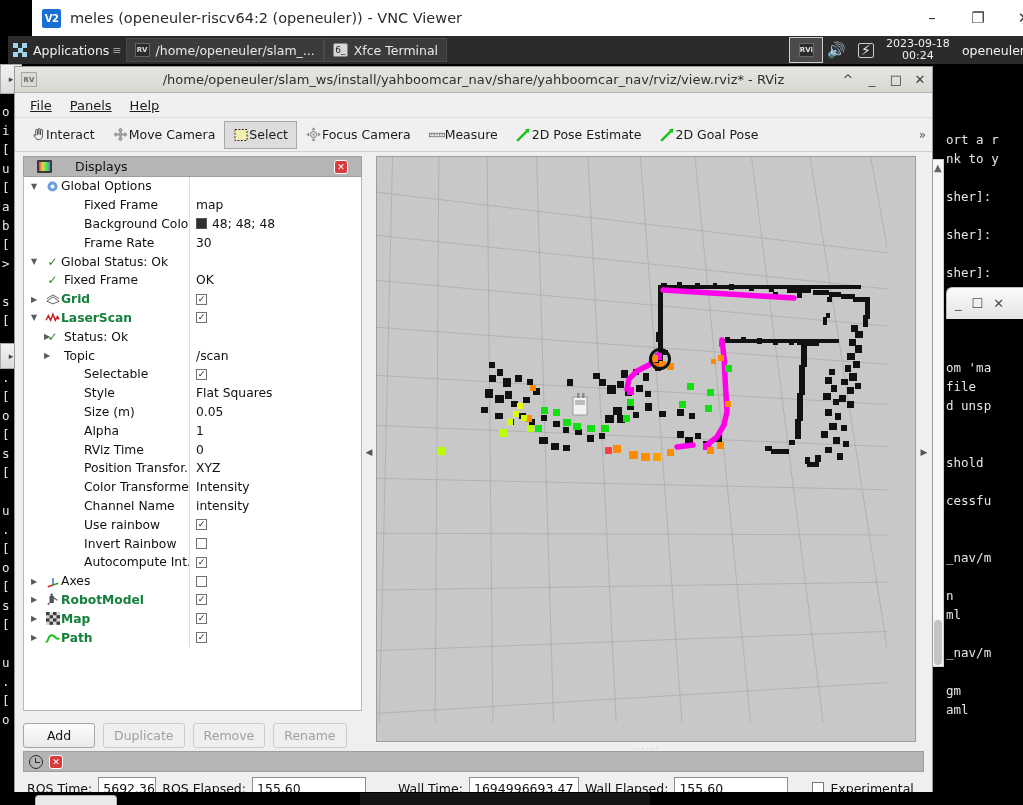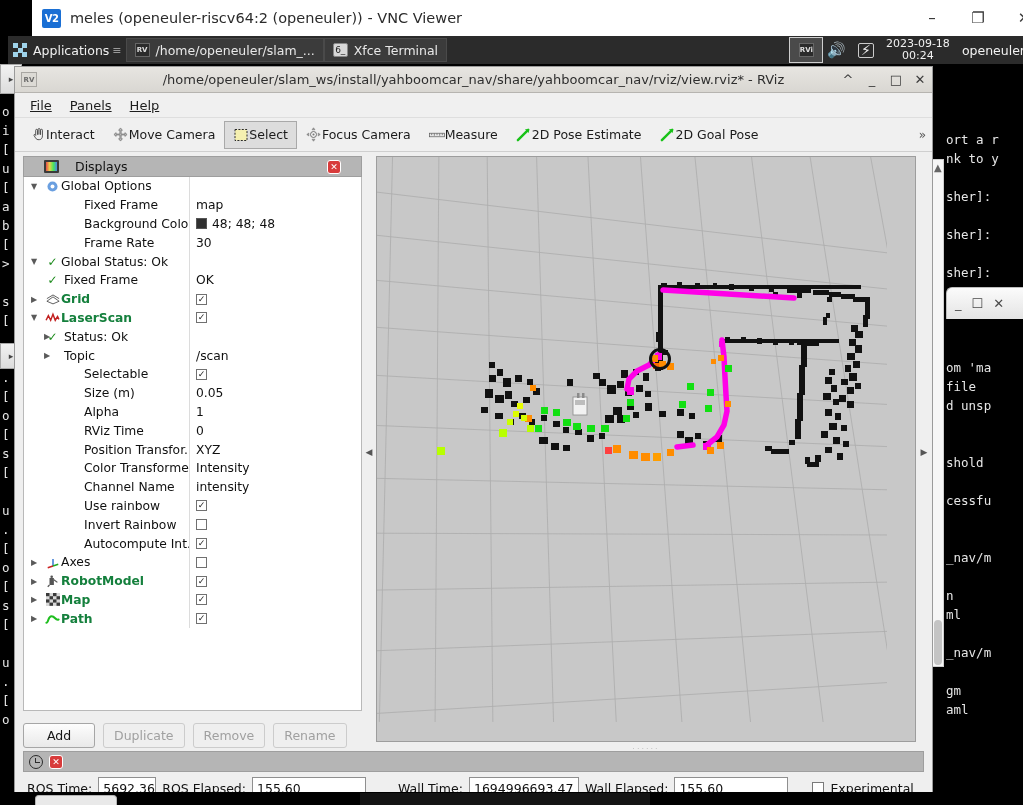--- a/index.html
+++ b/index.html
@@ -167,21 +167,21 @@
 
   .body { flex: 1; display: flex; min-height: 0; background: #efefef; }
 
   
   .displays {
     width: 347px; display: flex; flex-direction: column;
     padding: 4px 0 0 8px;
   }
   .panel-head {
     height: 21px; background: #b5b5b5; display: flex; align-items: center;
-    gap: 16px; padding: 0 20px; border: 1px solid #9e9e9e;
+    gap: 23px; padding: 0 13px; border: 1px solid #9e9e9e;
   }
   .panel-head .title { font-size: 12.5px; color: #111; flex: 1; }
   .ph-close {
     width: 14px; height: 14px; border-radius: 3px; background: #d83b3b;
     border: 1px solid #fff; color: #fff; font-size: 9px;
     display: flex; align-items: center; justify-content: center;
   }
   .monitor-ic {
     width: 15px; height: 13px;
     background: linear-gradient(90deg,#e84a4a,#e8d34a,#4ae85a,#4a8ae8);
@@ -611,20 +611,28 @@
               <span class="val">
                 <span>/scan</span>
               </span>
             </div>
             <div class="trow">
               <span class="arrow"></span>
               <span class="ic"></span>
               <span class="lbl" style="padding-left: 23px;">Selectable</span>
               <span class="val">
                 <span class="cb">✓</span>
+              </span>
+            </div>
+            <div class="trow">
+              <span class="arrow"></span>
+              <span class="ic"></span>
+              <span class="lbl" style="padding-left: 23px;">Style</span>
+              <span class="val">
+                <span>Flat Squares</span>
               </span>
             </div>
             <div class="trow">
               <span class="arrow"></span>
               <span class="ic"></span>
               <span class="lbl" style="padding-left: 23px;">Size (m)</span>
               <span class="val">
                 <span>0.05</span>
               </span>
             </div>

